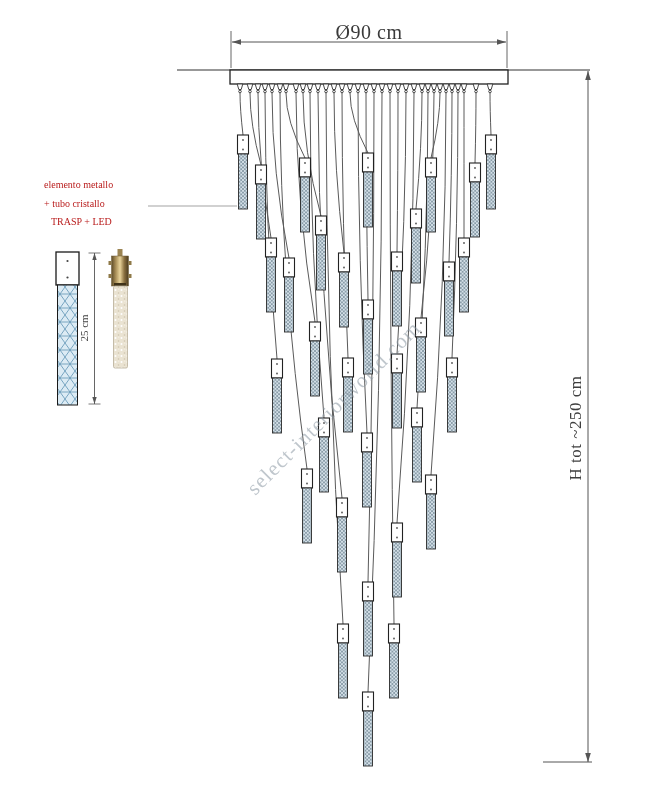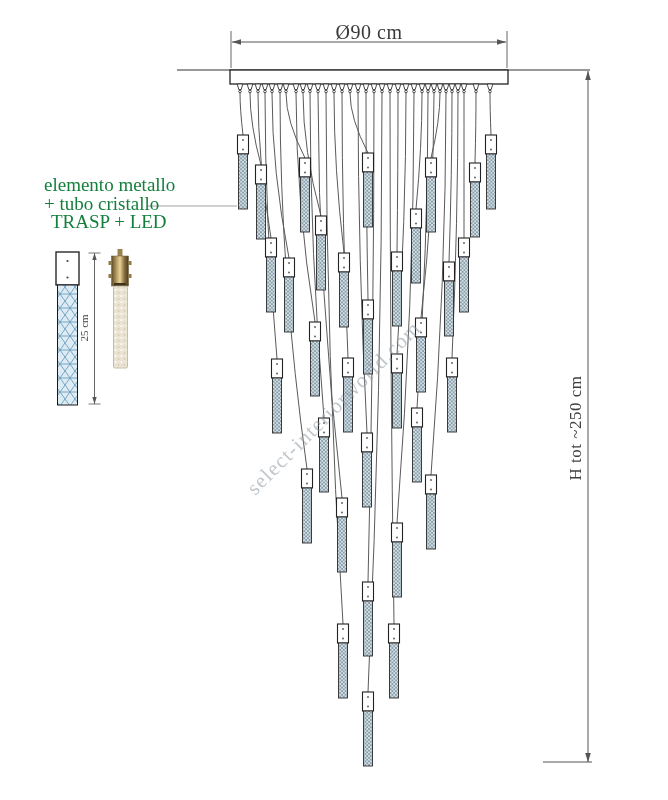--- a/index.html
+++ b/index.html
@@ -17,21 +17,21 @@
     left:576px;top:428px;
     transform:translate(-50%,-50%) rotate(-90deg);
     font-size:17px;color:#3f3f3f;white-space:nowrap;letter-spacing:0.5px;
   }
   .dim-element{
     left:84px;top:328px;
     transform:translate(-50%,-50%) rotate(-90deg);
     font-size:11px;color:#444;white-space:nowrap;
   }
   .note{
-    left:44px;top:176px;font-size:19px;line-height:18.5px;color:#15803d;
+    left:44px;top:176px;font-size:10px;line-height:18.5px;color:#b91c1c;
     white-space:nowrap;
   }
   .note .l3{padding-left:7px;}
   .watermark{
     position:absolute;left:334px;top:408px;
     transform:translate(-50%,-50%) rotate(-45deg);
     font-size:21px;letter-spacing:1.2px;color:#8b98a3;opacity:0.55;
     white-space:nowrap;pointer-events:none;
   }
 </style>

